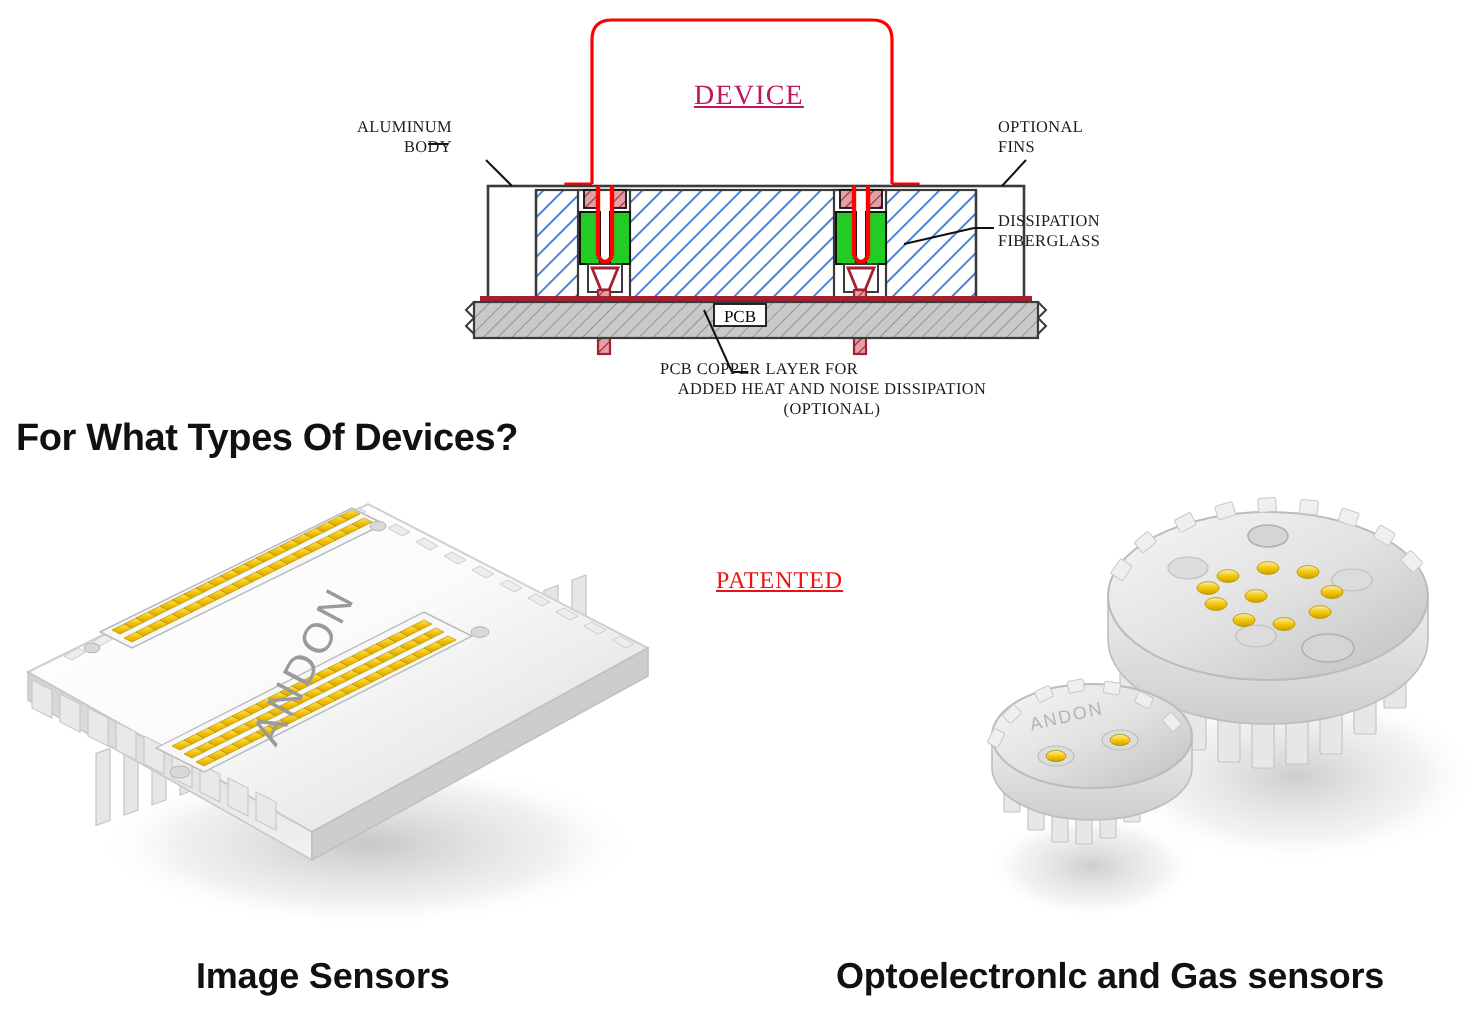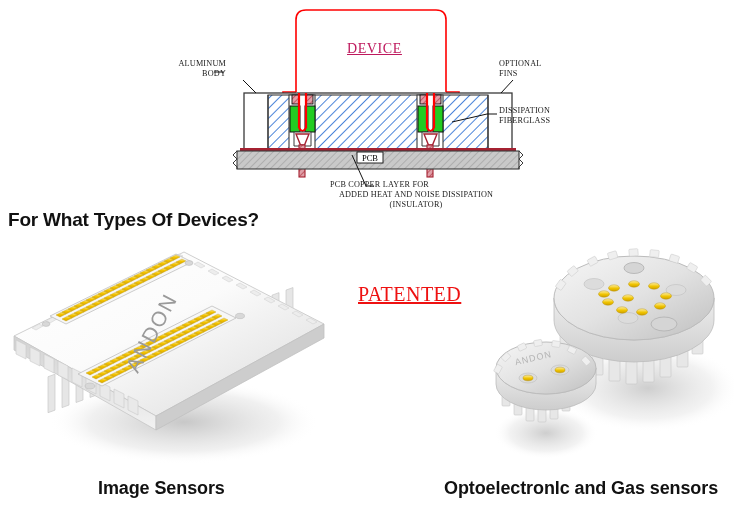--- a/index.html
+++ b/index.html
@@ -38,31 +38,31 @@
 
   
   #section-heading{
     position:absolute;left:8px;top:209px;
     font-size:19px;font-weight:bold;color:#111;
     letter-spacing:-.2px;
   }
   #patented-badge{
     position:absolute;left:358px;top:283px;
     font-family:"Liberation Serif", serif;
-    font-size:20px;color:#ee1111;
+    font-size:12px;color:#ee1111;
     text-decoration:underline;
     letter-spacing:.5px;
   }
   .caption{
     position:absolute;
     font-size:18px;font-weight:bold;color:#111;
     letter-spacing:-.1px;
   }
   #caption-left{left:98px;top:478px;}
-  #caption-right{left:418px;top:478px;margin-left:26px;}
+  #caption-right{left:418px;top:478px;}
 
   
   .product{position:absolute;}
   #product-chip{left:6px;top:240px;width:330px;height:230px;}
   #product-cylinders{left:468px;top:228px;width:266px;height:246px;}
 </style>
 </head>
 <body>
 
 <div class="stage">
@@ -168,21 +168,21 @@
   </div>
 
   <div class="lbl" style="left:499px;top:106px;">
     <div>DISSIPATION</div>
     <div>FIBERGLASS</div>
   </div>
 
   <div class="lbl c" style="left:306px;top:180px;width:220px;">
     <div style="padding-left:24px;text-align:left;">PCB COPPER LAYER FOR</div>
     <div>ADDED HEAT AND NOISE DISSIPATION</div>
-    <div>(INSULATOR)</div>
+    <div>(OPTIONAL)</div>
   </div>
 
   <div id="section-heading">For What Types Of Devices?</div>
 
   <div id="patented-badge">PATENTED</div>
 
   <svg class="product" id="product-chip" viewBox="0 0 330 230">
     <defs>
       <linearGradient id="topFace" x1="0" y1="0" x2="1" y2="1">
         <stop offset="0%" stop-color="#ffffff"></stop>

